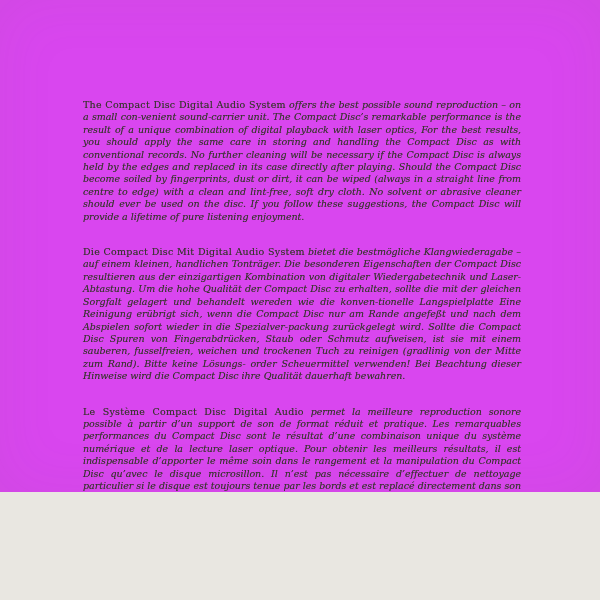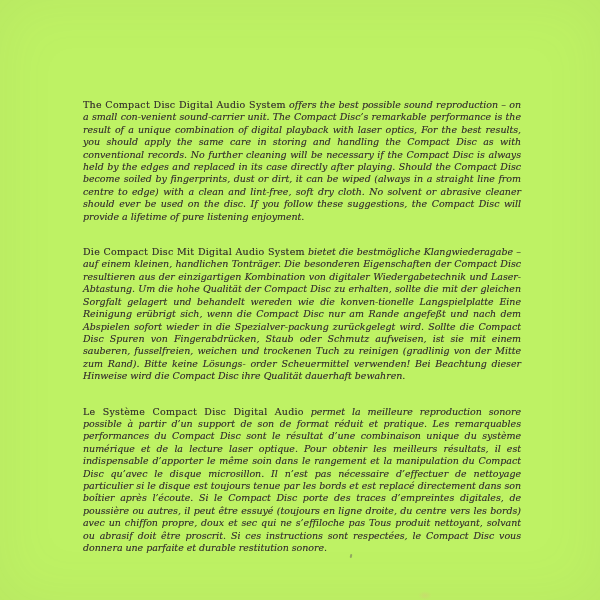--- a/index.html
+++ b/index.html
@@ -3,22 +3,22 @@
 <meta charset="utf-8">
 <style>
   html, body {
     margin: 0;
     padding: 0;
     background: #e9e7e1;
   }
   .page {
     position: relative;
     width: 600px;
-    height: 600px;
-    background: #bef264;
+    height: 492px;
+    background: #d946ef;
     overflow: hidden;
     box-shadow: inset 0 0 60px rgba(120,110,90,0.08);
     font-family: "DejaVu Serif", "Liberation Serif", serif;
   }
   .text-block {
     position: absolute;
     left: 83px;
     top: 99px;
     width: 438px;
   }

